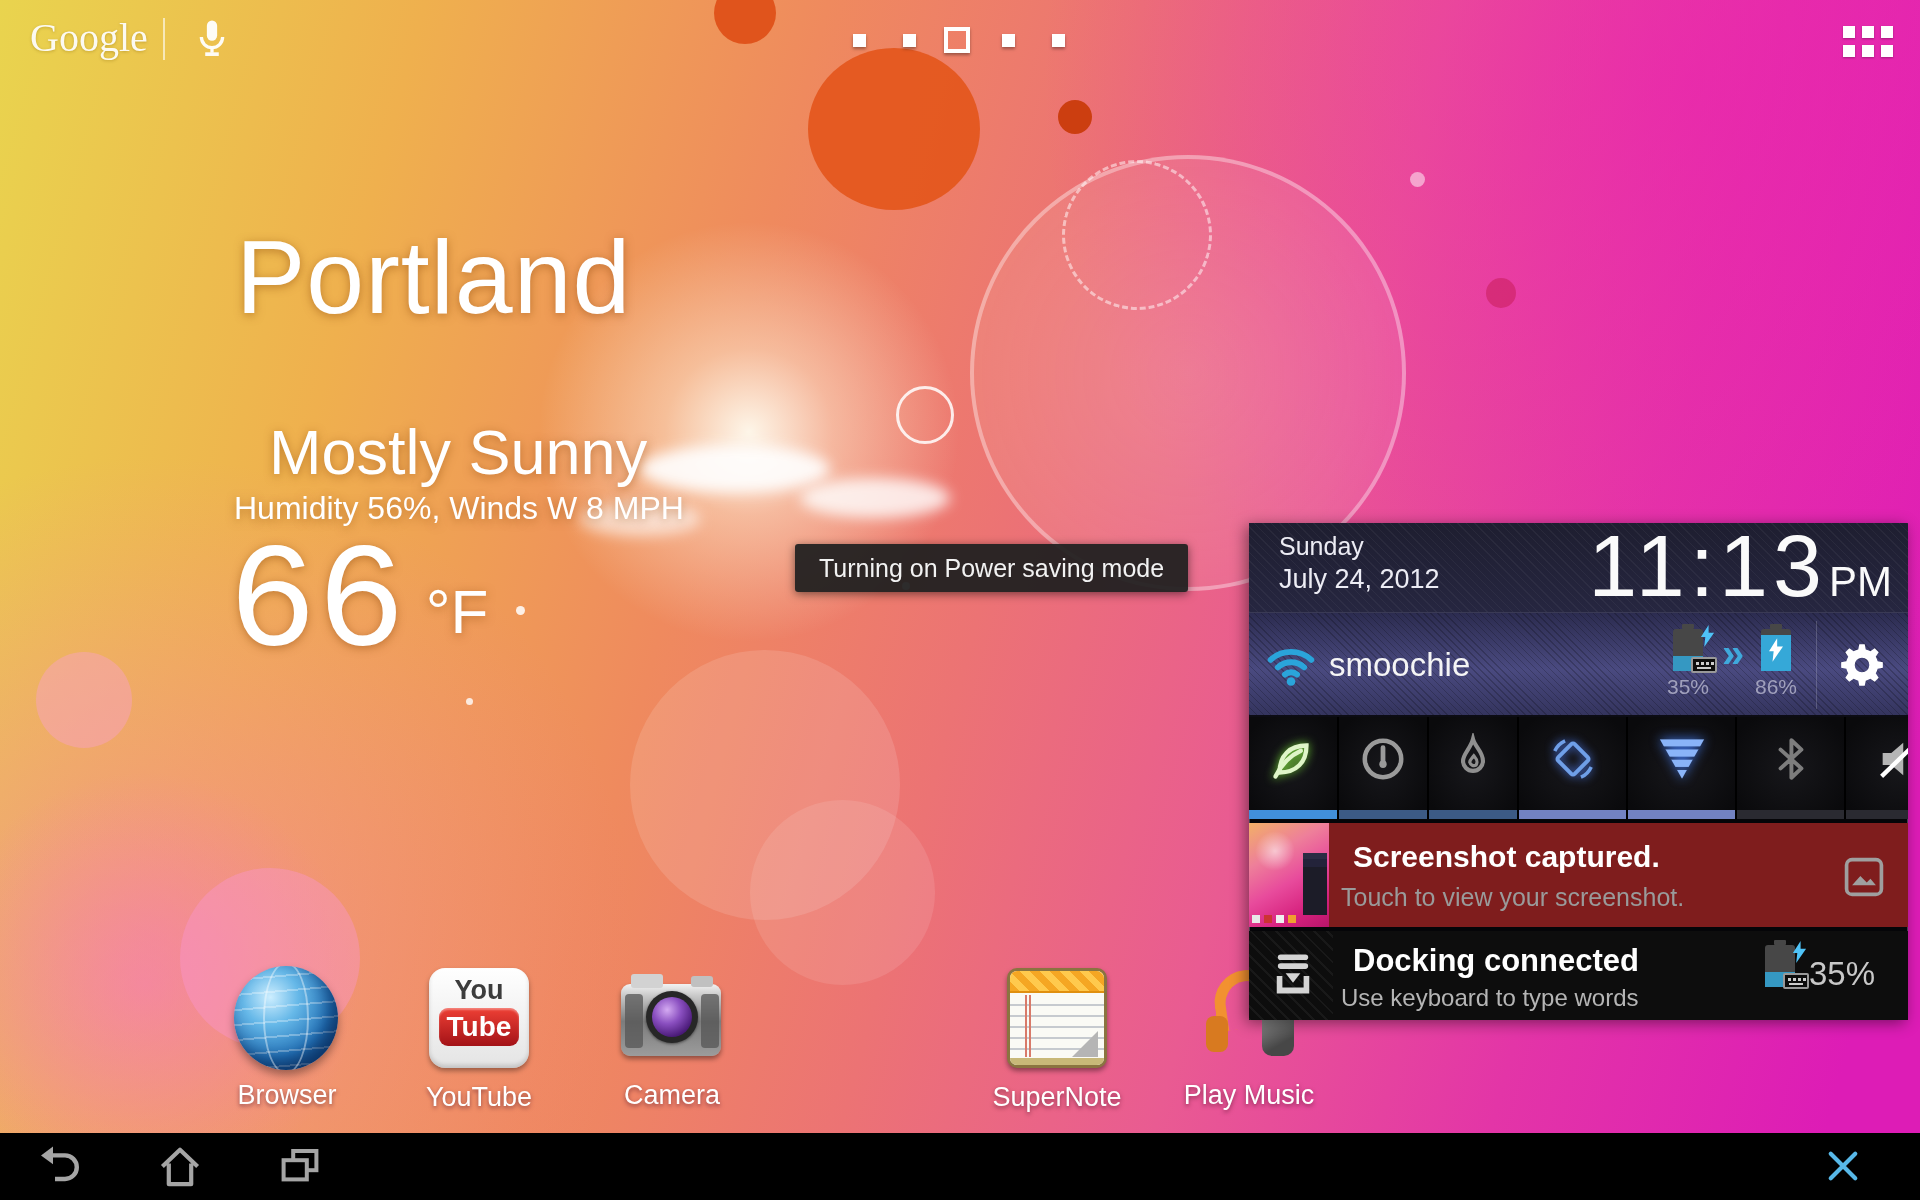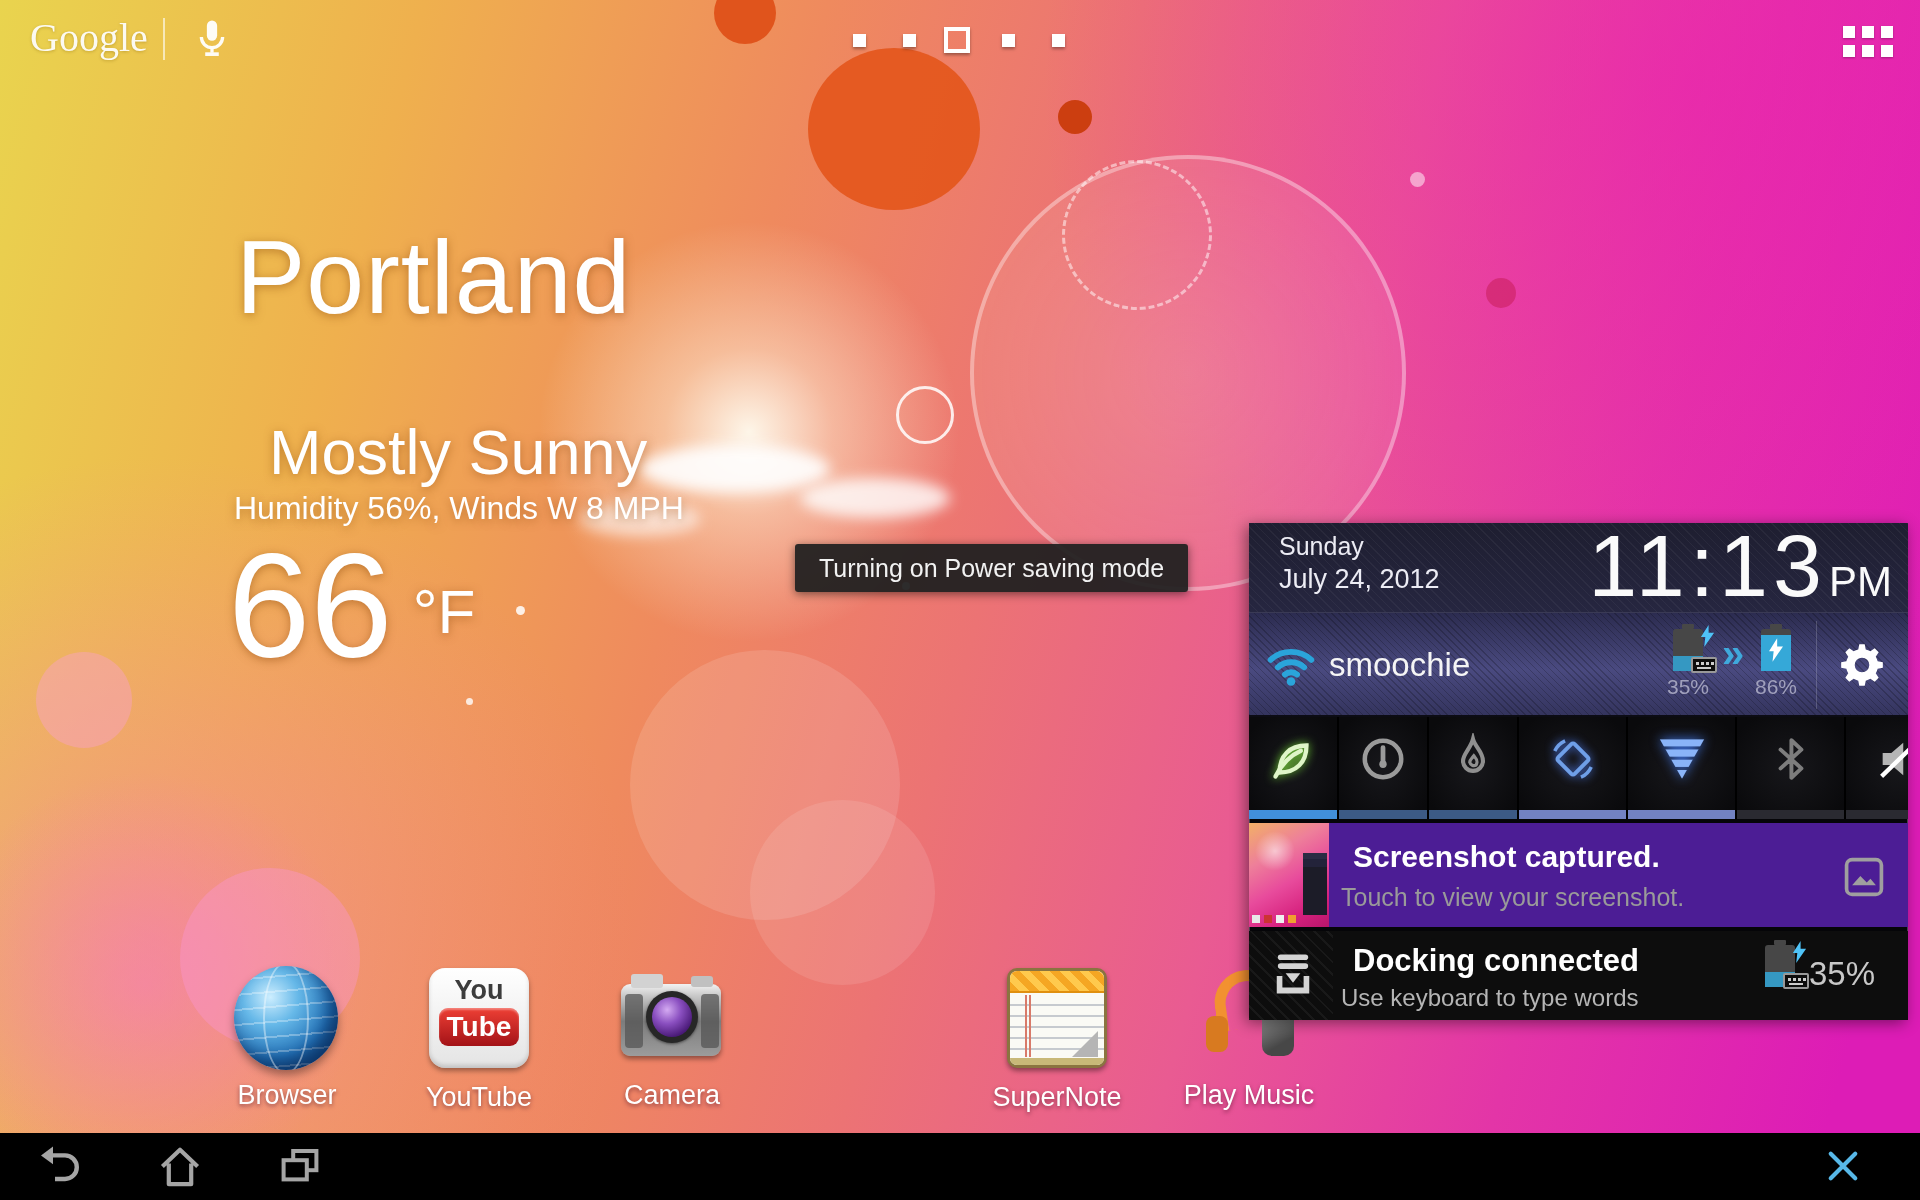--- a/index.html
+++ b/index.html
@@ -30,21 +30,21 @@
   .pi-current { width:26px; height:26px; background:transparent; border:4px solid #fff; }
   .apps-grid { left:1843px; top:26px; display:grid; grid-template-columns:repeat(3,12px); gap:7px; }
   .apps-grid span { width:12px; height:12px; background:#fff; box-shadow:0 1px 2px rgba(0,0,0,0.3); display:block; }
 
   
   .weather { color:#fff; text-shadow:0 2px 10px rgba(140,70,10,0.5); }
   .w-city { left:236px; top:218px; font-size:104px; letter-spacing:1px; }
   .w-cond { left:233px; top:416px; font-size:63px;margin-left:36px; }
   .w-det  { left:234px; top:490px; font-size:32px; }
   .w-temp { left:228px; top:532px; display:flex; align-items:flex-start; }
-  .w-temp .t { font-size:148px; line-height:1; }
+  .w-temp .t { font-size:148px; line-height:1;font-family:Liberation Mono, monospace; }
   .w-temp .u { font-size:62px; margin-left:20px; margin-top:44px; }
 
   
   .toast { left:795px; top:544px; height:48px; line-height:48px; padding:0 24px;
     background:rgba(32,32,32,0.94); border-radius:3px; color:#f2f2f2; font-size:25px;
     box-shadow:0 2px 10px rgba(0,0,0,0.5); z-index:30; }
 
   
   .app { position:absolute; width:150px; top:966px; text-align:center; z-index:5; }
   .app .label { margin-top:8px; color:#fff; font-size:27px; text-shadow:0 2px 4px rgba(80,20,40,0.6); }
@@ -155,21 +155,21 @@
     border:4px solid rgba(12,32,64,0.85);
     background:radial-gradient(circle at 40% 35%, #8fdcff, #2196d5); }
   .ips-div2 { position:absolute; left:557px; top:4px; bottom:4px; width:1px; background:rgba(255,255,255,0.16); }
   .auto-wrap { position:absolute; left:578px; top:26px; width:64px; text-align:center; color:#c8c8e0; }
   .auto-box { width:48px; height:36px; border:3px solid #c8c8e0; border-radius:9px; margin:0 auto; position:relative; }
   .auto-box i { position:absolute; left:50%; top:50%; width:6px; height:6px; margin:-3px 0 0 -3px; border-radius:50%;
     background:#c8c8e0; box-shadow:-11px -8px #c8c8e0, 11px -8px #c8c8e0, -11px 8px #c8c8e0, 11px 8px #c8c8e0; }
   .auto-label { font-size:14px; font-weight:bold; letter-spacing:1px; margin-top:3px; }
 
   .row-gap { height:4px; background:#050508; }
-  .row-notif { height:104px; background:#4c1d95; }
+  .row-notif { height:104px; background:#7f1d1d; }
   .notif-title { position:absolute; left:104px; top:17px; font-size:30px; font-weight:bold; color:#fff; }
   .notif-sub { position:absolute; left:92px; top:60px; font-size:25px; color:#9a9a9a; }
   .shot-thumb { position:absolute; left:0; top:0; width:80px; height:104px; overflow:hidden;
     background:linear-gradient(150deg,#f2b066 0%,#ee7f9a 30%,#e84b9c 55%,#d6217e 80%,#b8156a 100%); }
   .shot-thumb .mini-panel { position:absolute; right:2px; top:30px; width:24px; height:62px; background:#1c1c28;
     box-shadow:inset 0 6px 0 #2c2c44, inset 0 14px 0 #23233a; }
   .shot-thumb .mini-glow { position:absolute; left:6px; top:8px; width:40px; height:40px; border-radius:50%;
     background:radial-gradient(circle, rgba(255,255,255,0.55), transparent 70%); }
   .shot-thumb .mini-dock { position:absolute; left:3px; bottom:4px; width:50px; height:8px; display:flex; gap:4px; }
   .shot-thumb .mini-dock i { width:8px; height:8px; display:block; }

